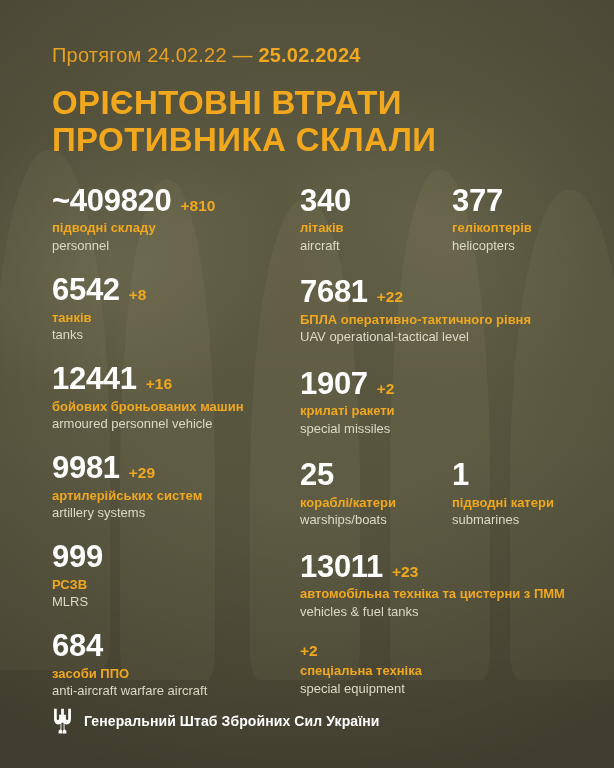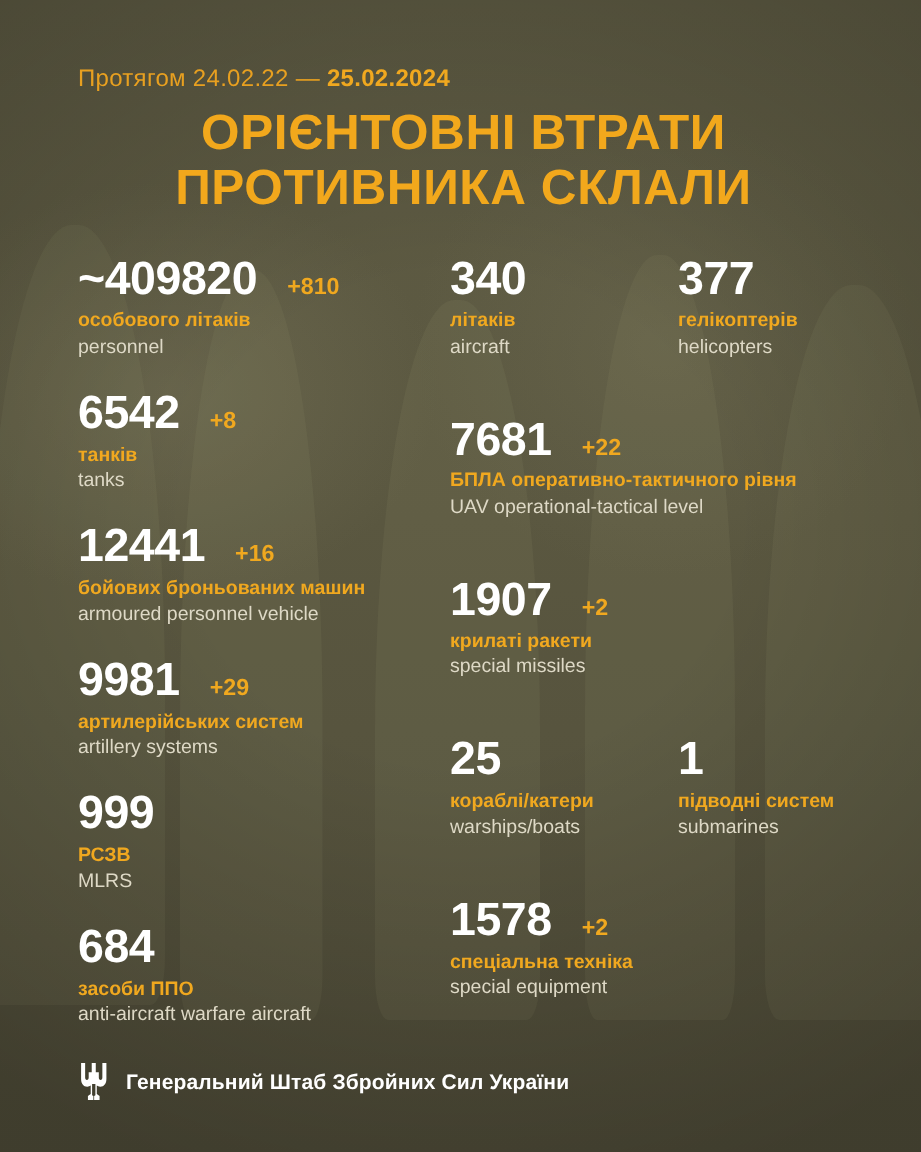--- a/index.html
+++ b/index.html
@@ -43,57 +43,56 @@
   }
 
   .content {
     position: relative;
     z-index: 2;
     padding: 44px 48px 0 52px;
     box-sizing: border-box;
   }
 
   .period {
-    font-size: 16px;
+    font-size: 20px;
     color: #e8a020;
     letter-spacing: 0.2px;
-    margin-bottom: 8px;
+    margin-bottom: 18px;
   }
   .period .period-bold {
     font-weight: bold;
     color: #f0a81f;
   }
   .period .period-prefix { font-weight: normal; }
 
   .headline {
     font-size: 33px;
     font-weight: bold;
     color: #f2a81c;
     line-height: 1.12;
     letter-spacing: 0.4px;
     text-transform: uppercase;
     margin-bottom: 26px;
-    text-align: center;
   }
   .headline span { display: block; }
 
   .columns {
     display: flex;
     gap: 0;
   }
   .col-left  { width: 248px; }
   .col-right { width: 266px; display: flex; flex-wrap: wrap; justify-content: flex-end; }
 
   .entry {
     margin-bottom: 20px;
   }
   .entry .numrow {
     display: flex;
     align-items: baseline;
-    gap: 20px;
+    gap: 9px;
     white-space: nowrap;
   }
   .entry .value {
     font-size: 31px;
     font-weight: bold;
     color: #ffffff;
     line-height: 1.05;
     letter-spacing: -0.3px;
   }
   .entry .delta {
@@ -171,21 +170,21 @@
 
     <div class="columns">
 
       <div class="col-left">
 
         <div class="entry">
           <div class="numrow">
             <span class="value">~409820</span>
             <span class="delta">+810</span>
           </div>
-          <div class="label-ua">особового літаків</div>
+          <div class="label-ua">підводні складу</div>
           <div class="label-en">personnel</div>
         </div>
 
         <div class="entry">
           <div class="numrow">
             <span class="value">6542</span>
             <span class="delta">+8</span>
           </div>
           <div class="label-ua">танків</div>
           <div class="label-en">tanks</div>
@@ -275,29 +274,36 @@
               <span class="delta"></span>
             </div>
             <div class="label-ua">кораблі/катери</div>
             <div class="label-en">warships/boats</div>
           </div>
           <div class="entry p2">
             <div class="numrow">
               <span class="value">1</span>
               <span class="delta"></span>
             </div>
-            <div class="label-ua">підводні систем</div>
+            <div class="label-ua">підводні катери</div>
             <div class="label-en">submarines</div>
           </div>
         </div>
 
-
         <div class="entry full">
           <div class="numrow">
-            <span class="value">1578</span>
+            <span class="value">13011</span>
+            <span class="delta">+23</span>
+          </div>
+          <div class="label-ua">автомобільна техніка та цистерни з ПММ</div>
+          <div class="label-en">vehicles &amp; fuel tanks</div>
+        </div>
+
+        <div class="entry full">
+          <div class="numrow">
             <span class="delta">+2</span>
           </div>
           <div class="label-ua">спеціальна техніка</div>
           <div class="label-en">special equipment</div>
         </div>
 
       </div>
     </div>
   </div>
 

